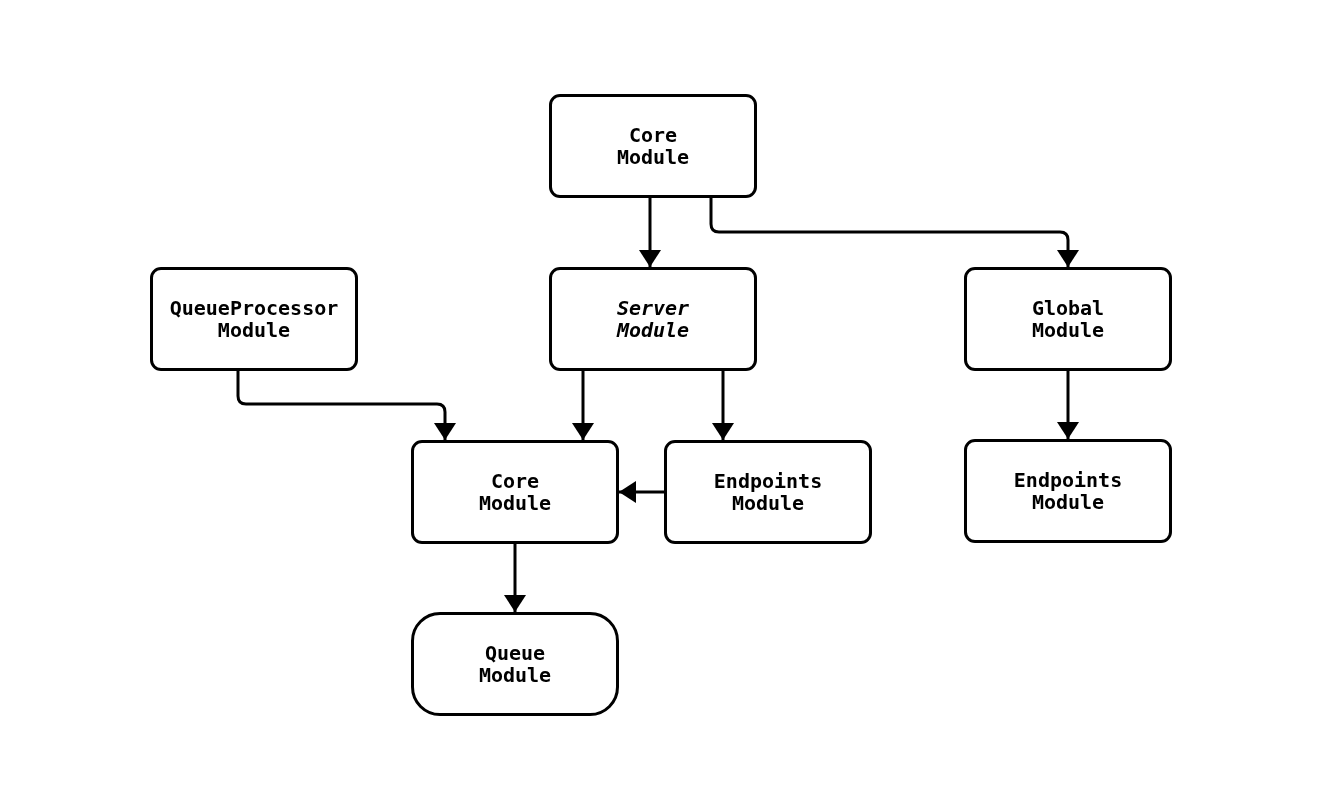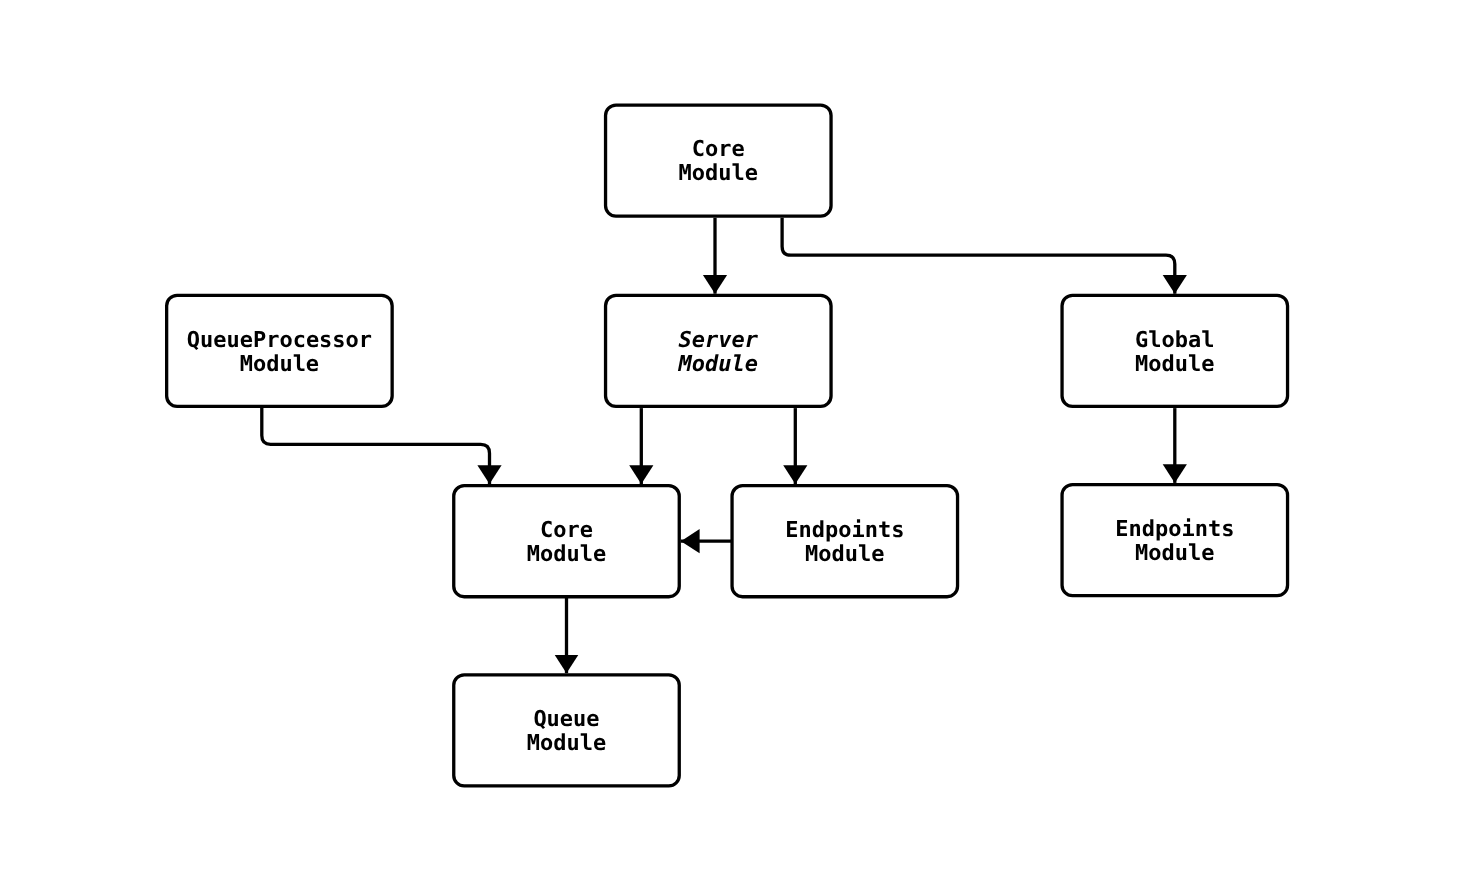--- a/index.html
+++ b/index.html
@@ -98,18 +98,18 @@
   <div class="node" style="left:664px; top:440px;">
     <span class="node-label">Endpoints
 Module</span>
   </div>
 
   <div class="node" style="left:964px; top:439px;">
     <span class="node-label">Endpoints
 Module</span>
   </div>
 
-  <div class="node" style="left:411px; top:612px;">
+  <div class="node" style="left:411px; top:612px;border-radius:29px;">
     <span class="node-label">Queue
 Module</span>
   </div>
 
 </div>
 
 </body></html>

